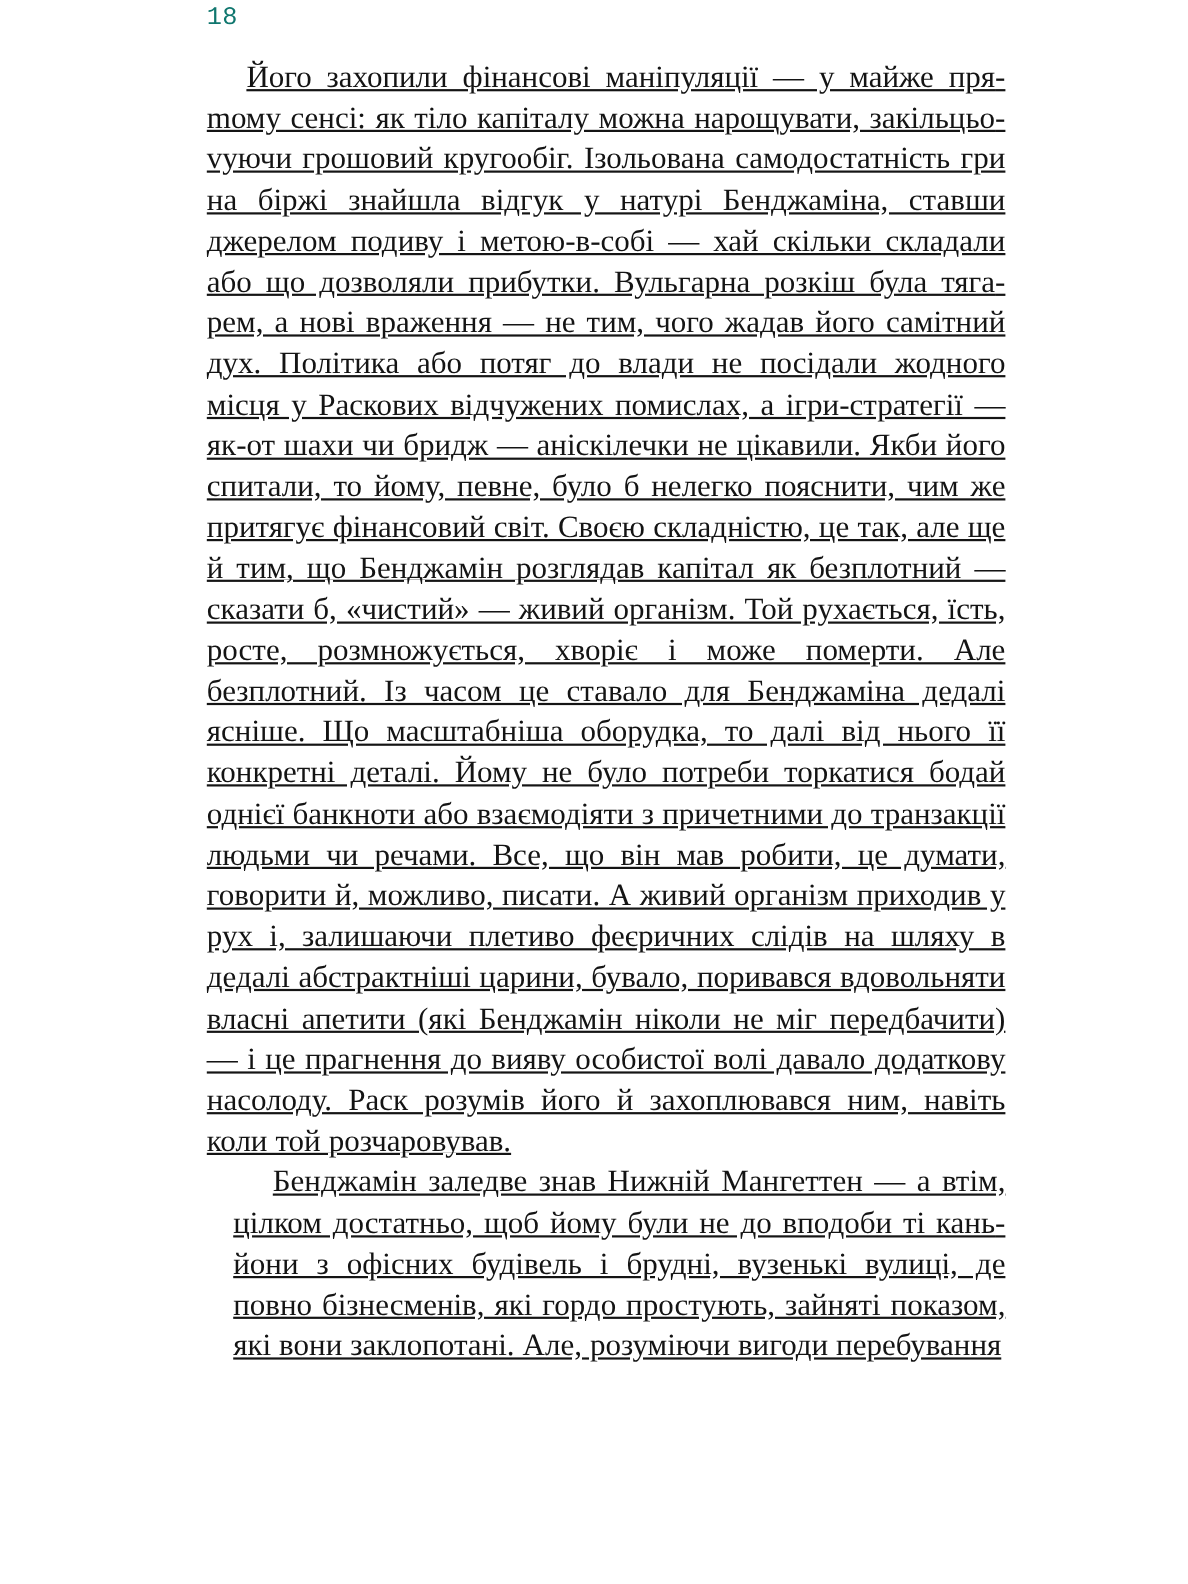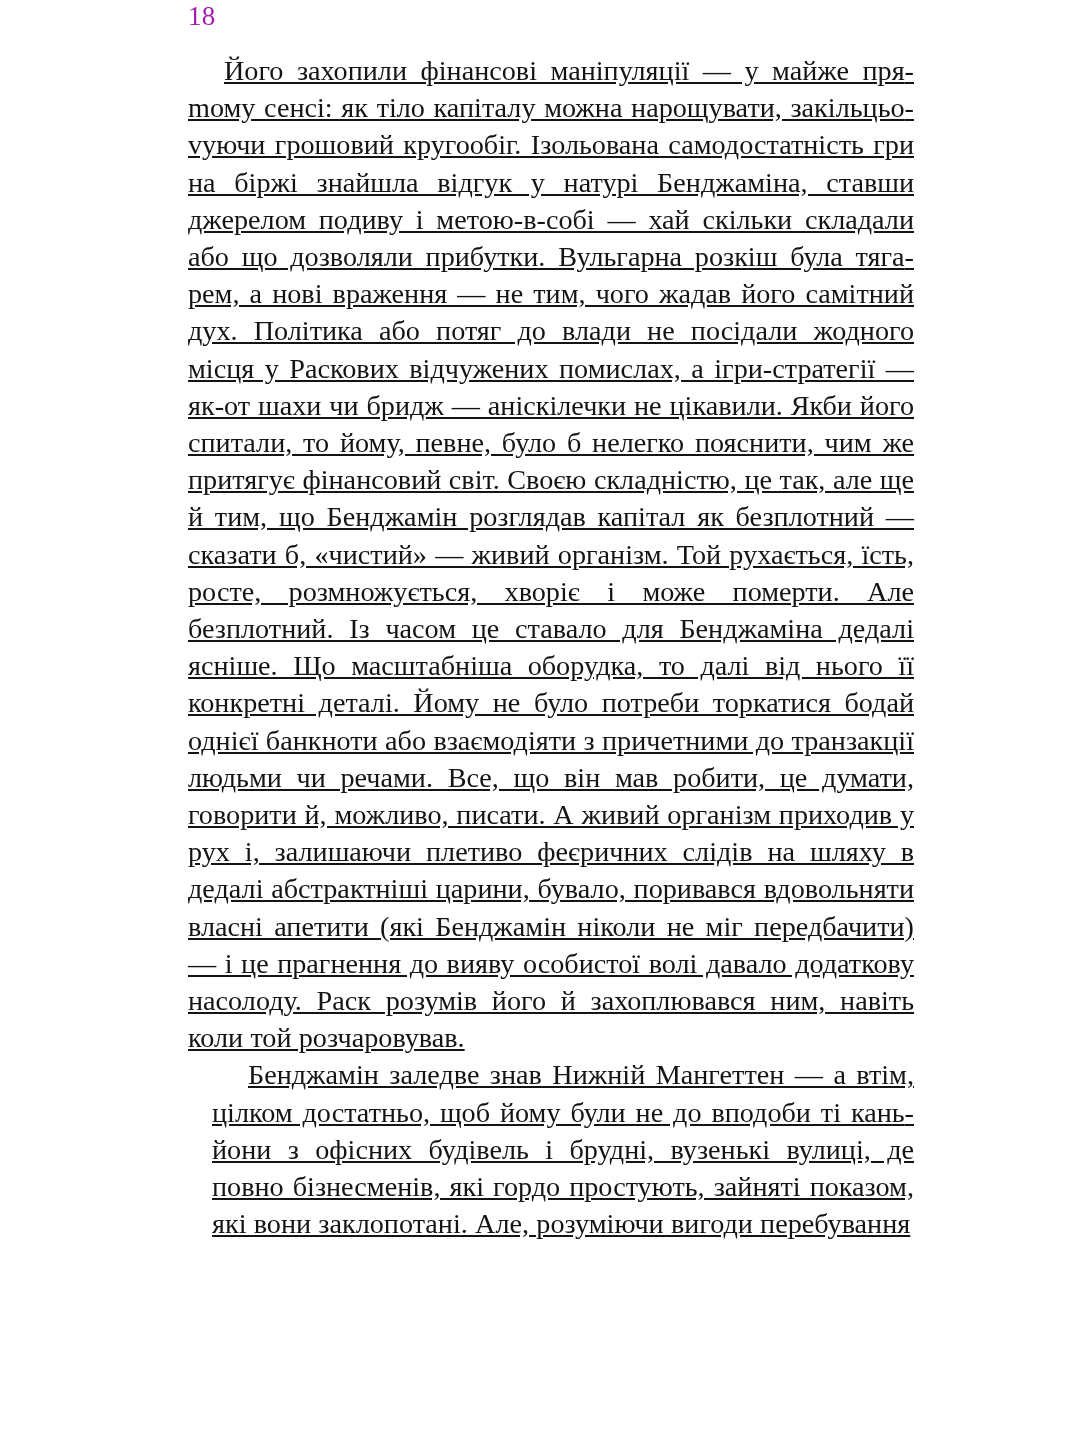--- a/index.html
+++ b/index.html
@@ -22,24 +22,25 @@
     width: 1080px;
     height: 1440px;
     background: #ffffff;
     box-sizing: border-box;
   }
 
   .folio {
     position: absolute;
     top: 0px;
     left: 188px;
-    font-size: 27px;
+    font-size: 23px;
     line-height: 32px;
     letter-spacing: 0.3px;
-    color: #a21caf;
+    color: #0f766e;
+    font-family: Liberation Mono, monospace;
   }
 
   .text-block {
     position: absolute;
     top: 52px;
     left: 188px;
     width: 726px;
   }
 
   .para {

